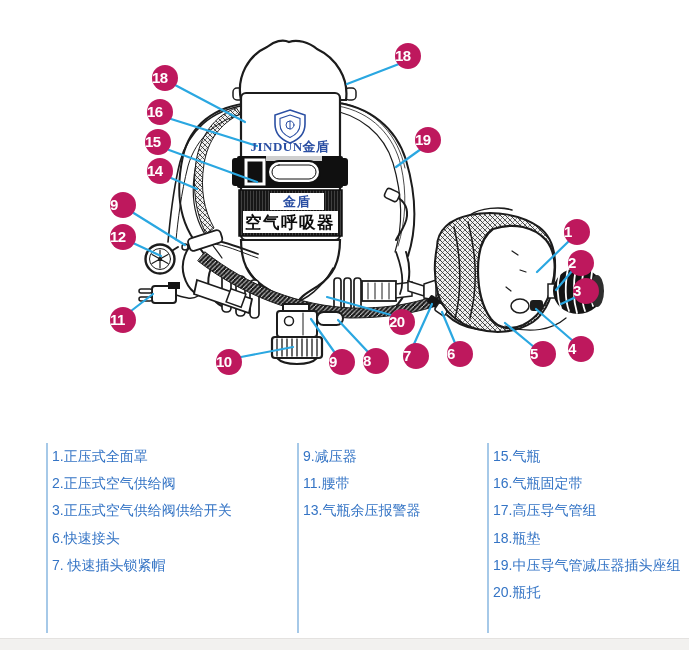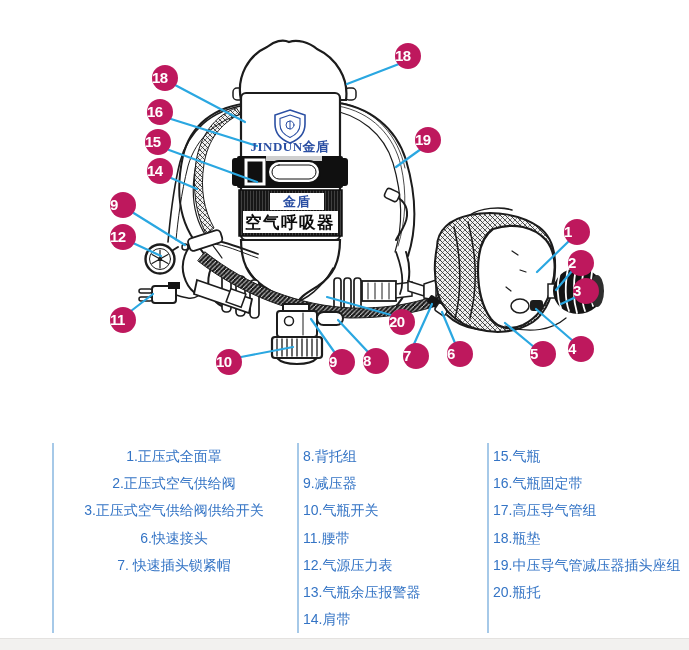--- a/index.html
+++ b/index.html
@@ -7,21 +7,21 @@
          font-family:"Liberation Sans","DejaVu Sans",sans-serif;}
   .diagram{position:absolute;left:0;top:0;width:689px;height:432px;}
   .callout{position:absolute;width:26px;height:26px;border-radius:50%;
            background:#be185d;color:#fff;text-align:left;
            font:bold 15px/26px "Liberation Sans","DejaVu Sans",sans-serif;
            letter-spacing:-0.5px;}
   .legend-col{position:absolute;top:443px;height:190px;border-left:2px solid #a6c9e8;
               padding-left:4px;}
   .legend-item{height:27.2px;line-height:27.2px;font-size:14px;color:#3474c5;
                white-space:nowrap;}
-  .col1{left:52px;width:232px;text-align:center;}
+  .col1{left:46px;width:232px;}
   .col2{left:297px;width:184px;}
   .col3{left:487px;width:200px;}
   .bottom-strip{position:absolute;left:0;top:638px;width:689px;height:12px;
                 background:#f2f1ef;border-top:1px solid #e4e2e0;}
   svg text.brand{font-family:"Liberation Serif","DejaVu Serif",serif;font-weight:bold;
                  font-size:13px;fill:#2b4fa3;letter-spacing:0.5px;}
   svg text.badge{font-family:"Liberation Sans",sans-serif;font-weight:bold;
                  font-size:13px;fill:#2b4fa3;letter-spacing:1px;}
   svg text.tanktitle{font-family:"Liberation Sans",sans-serif;font-weight:bold;
                  font-size:16.5px;fill:#0d0d0d;letter-spacing:1.5px;}
@@ -236,27 +236,23 @@
   <div class="callout" style="left:389px;top:309px">20</div>
 
   <div class="legend-col col1">
     <div class="legend-item">1.正压式全面罩</div>
     <div class="legend-item">2.正压式空气供给阀</div>
     <div class="legend-item">3.正压式空气供给阀供给开关</div>
     <div class="legend-item">6.快速接头</div>
     <div class="legend-item">7. 快速插头锁紧帽</div>
   </div>
   <div class="legend-col col2">
-    <div class="legend-item">8.背托组</div>
     <div class="legend-item">9.减压器</div>
-    <div class="legend-item">10.气瓶开关</div>
     <div class="legend-item">11.腰带</div>
-    <div class="legend-item">12.气源压力表</div>
     <div class="legend-item">13.气瓶余压报警器</div>
-    <div class="legend-item">14.肩带</div>
   </div>
   <div class="legend-col col3">
     <div class="legend-item">15.气瓶</div>
     <div class="legend-item">16.气瓶固定带</div>
     <div class="legend-item">17.高压导气管组</div>
     <div class="legend-item">18.瓶垫</div>
     <div class="legend-item">19.中压导气管减压器插头座组</div>
     <div class="legend-item">20.瓶托</div>
   </div>
 

